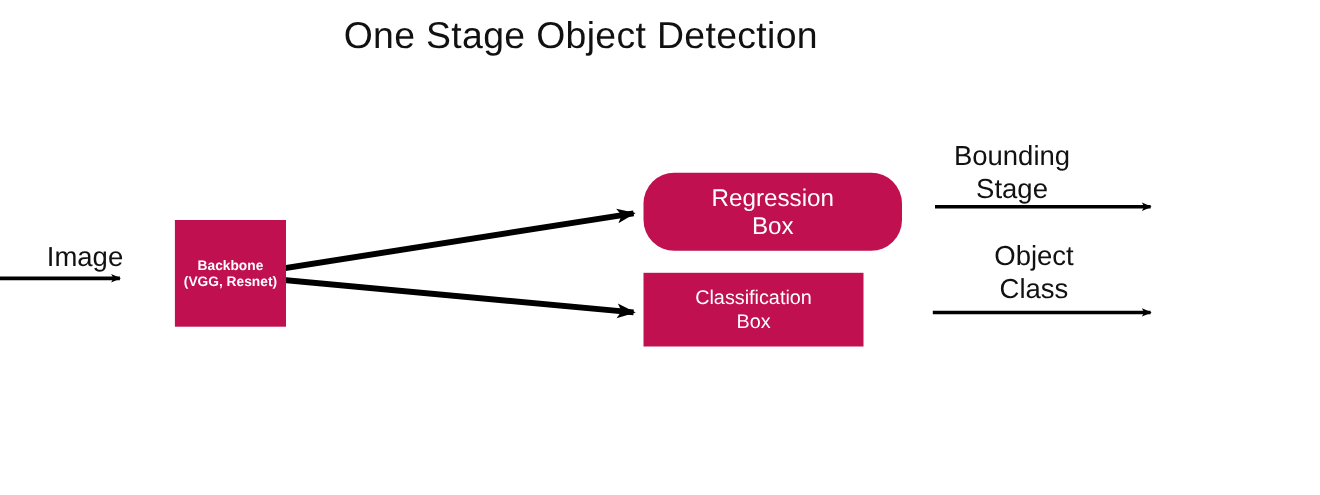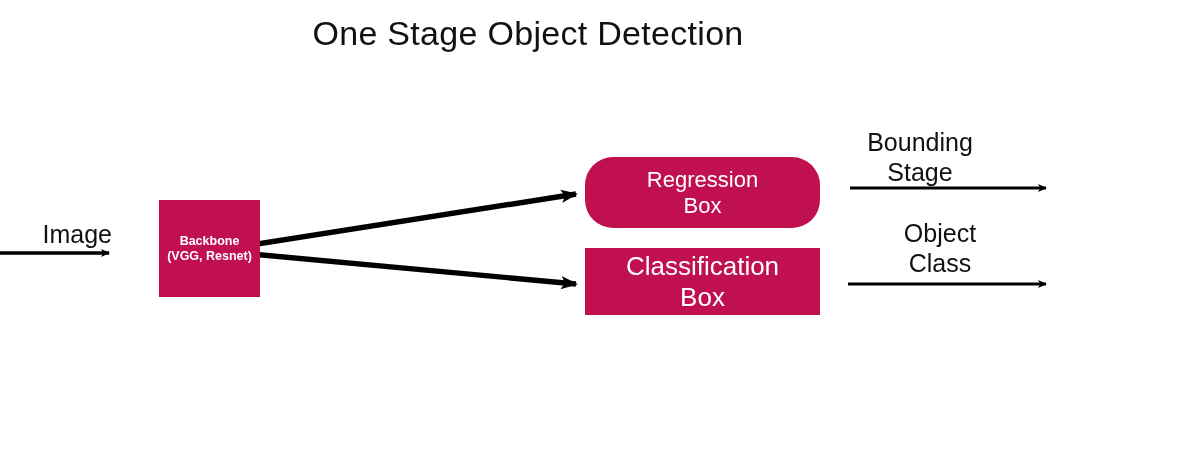--- a/index.html
+++ b/index.html
@@ -65,23 +65,23 @@
     top: 157px;
     width: 235px;
     height: 71px;
     font-size: 22px;
     font-weight: 400;
     border-radius: 28px;
   }
   #classification-box {
     left: 585px;
     top: 248px;
-    width: 235px;
+    width: 200px;
     height: 67px;
-    font-size: 26px;
+    font-size: 18px;
     font-weight: 400;
     text-align: center;
   }
   .node-box .ln2 { display: block; }
 
   
   .free-label {
     position: absolute;
     color: #111111;
     font-size: 25px;

